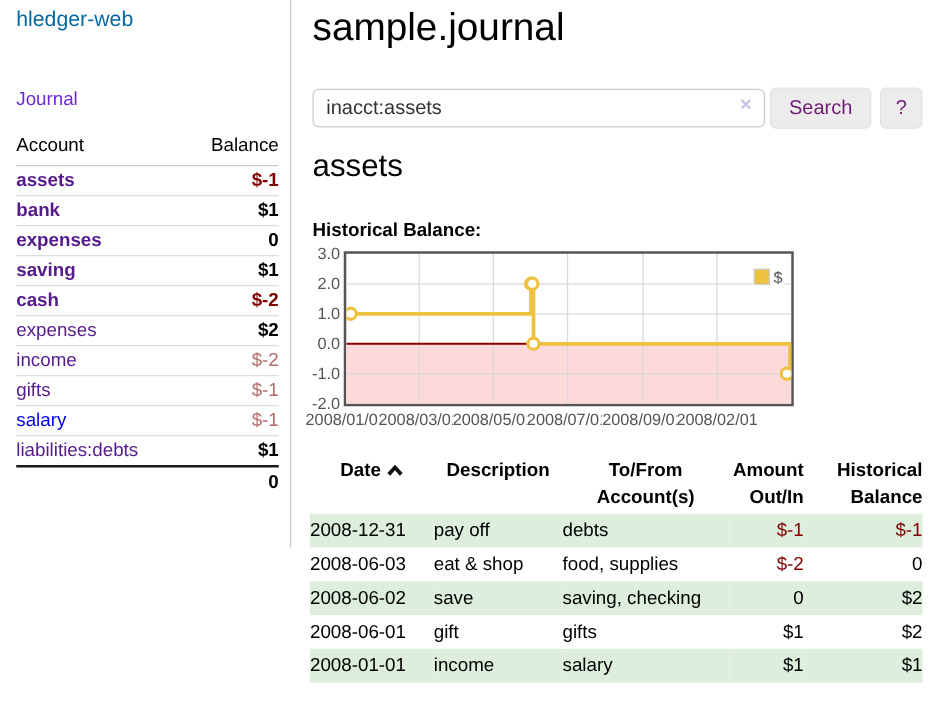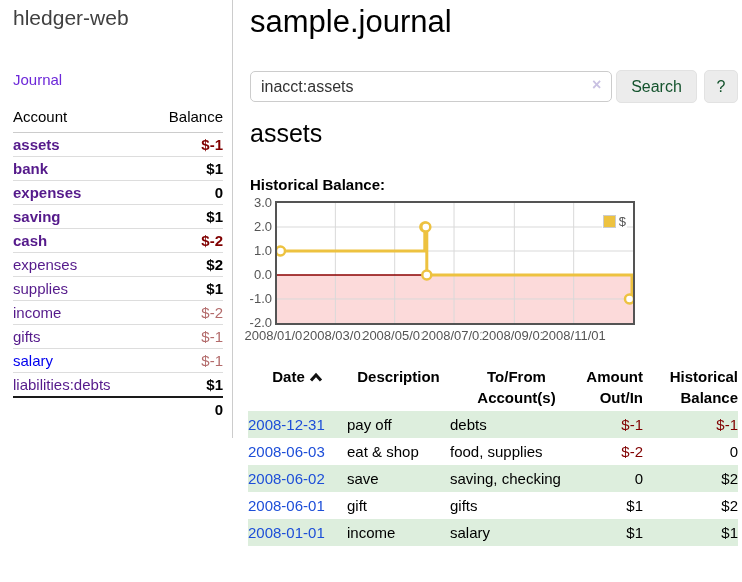--- a/index.html
+++ b/index.html
@@ -1,41 +1,41 @@
 <!DOCTYPE html>
 <html><head>
 <meta charset="utf-8">
 <style>
   * { margin:0; padding:0; box-sizing:border-box; }
   html,body { background:#fff; }
   body { font-family:"Liberation Sans","DejaVu Sans",sans-serif; width:742px; height:582px; position:relative; color:#000; font-size:15px; }
 
   
   .sidebar { position:absolute; left:0; top:0; width:233px; height:438px; border-right:1px solid #ccc; }
-  .brand { position:absolute; left:13px; top:6px; font-size:21px; color:#404040; text-decoration:none; }
+  .brand { position:absolute; left:13px; top:6px; font-size:17px; color:#0369a1; text-decoration:none; }
   .journal-link { position:absolute; left:13px; top:71px; font-size:15px; color:#6d28d9; text-decoration:none; }
   .acct-table { position:absolute; left:13px; top:104px; width:210px; border-collapse:collapse; font-size:15px; }
   .acct-table th { font-weight:400; text-align:left; padding:4px 0 7px; border-bottom:1px solid #ccc;margin-top:48px; }
   .acct-table th.bal { text-align:right; }
   .acct-table td { padding:3px 0; border-top:1px solid #ddd; line-height:17px; }
   .acct-table tr:first-child td { border-top:none; }
   td.amt { text-align:right; font-weight:bold; }
   .amt.neg-strong { color:#800000; }
   .amt.neg-light { color:#b36b6b; font-weight:400; }
   .acct a { text-decoration:none; color:#551a8b; }
   .acct.blue a { color:#0000ee; }
   .acct.bold a { font-weight:bold; }
   .d0 { padding-left:9px; } .d1 { padding-left:18px; } .d2 { padding-left:27px; }
   .total-row td { border-top:2px solid #1a1a1a; font-weight:bold; text-align:right; }
 
   
   #title { position:absolute; left:250px; top:4px; font-size:31px; font-weight:400; }
   #search-input { position:absolute; left:250px; top:71px; width:362px; height:31px; border:1px solid #ccc; border-radius:5px; padding:0 28px 0 10px; font-size:16px; color:#333; font-family:inherit; outline:none; }
   #clear-x { position:absolute; left:592px; top:77px; color:#c9c1e2; font-weight:bold; font-size:16px; line-height:16px; cursor:pointer; }
-  .btn { position:absolute; top:70px; height:33px; background:#ececec; border:1px solid #e2e2e2; border-radius:5px; font-size:16px; font-family:inherit; color:#14532d; cursor:pointer; }
+  .btn { position:absolute; top:70px; height:33px; background:#ececec; border:1px solid #e2e2e2; border-radius:5px; font-size:16px; font-family:inherit; color:#701a75; cursor:pointer; }
   #search-btn { left:616px; width:81px; }
   #help-btn { left:704px; width:34px; }
 
   
   #acct-heading { position:absolute; left:250px; top:119px; font-size:25px; font-weight:400; }
   #hist-label { position:absolute; left:250px; top:176px; font-size:15px; font-weight:bold; }
 
   
   #chart { position:absolute; left:275px; top:201px; width:356px; height:120px; border:2px solid #545454; box-sizing:content-box; background:#fff; }
   #chart svg { display:block; }
@@ -43,21 +43,21 @@
   .legend-box { width:13px; height:13px; background:#edc240; border:1px solid #ccc; }
   .ytick { position:absolute; left:238px; width:34px; text-align:right; font-size:13px; color:#545454; line-height:15px; }
   .xtick { position:absolute; font-size:13px; color:#545454; background:#fff; transform:translateX(-50%); white-space:nowrap; line-height:15px; }
 
   
   #txn-table { position:absolute; left:248px; top:363px; width:490px; border-collapse:collapse; font-size:15px; }
   #txn-table th { font-weight:bold; text-align:center; vertical-align:top; padding:3px 0; line-height:21px; white-space:pre-line; }
   #txn-table th.r, #txn-table td.r { text-align:right; }
   #txn-table td { padding:3px 0; vertical-align:top; line-height:21px; }
   tr.shaded { background:#ddeedd; }
-  td.datec a { color:#1d4ed8; text-decoration:none; }
+  td.datec a { color:#000000; text-decoration:none; }
   td.accounts { padding-right:34px; }
   .neg { color:#800000; }
   .sort-icon { display:inline-block; vertical-align:baseline; margin-left:4px; }
 </style>
 </head>
 <body>
 
 <div class="sidebar">
   <a class="brand" href="#">hledger-web</a>
   <a class="journal-link" href="#">Journal</a>
@@ -85,24 +85,20 @@
           <td class="acct bold d2"><a href="#">saving</a></td>
           <td class="amt pos">$1</td>
         </tr>
         <tr>
           <td class="acct bold d1"><a href="#">cash</a></td>
           <td class="amt neg-strong">$-2</td>
         </tr>
         <tr>
           <td class="acct plain d0"><a href="#">expenses</a></td>
           <td class="amt pos">$2</td>
-        </tr>
-        <tr>
-          <td class="acct plain d1"><a href="#">supplies</a></td>
-          <td class="amt pos">$1</td>
         </tr>
         <tr>
           <td class="acct plain d0"><a href="#">income</a></td>
           <td class="amt neg-light">$-2</td>
         </tr>
         <tr>
           <td class="acct plain d1"><a href="#">gifts</a></td>
           <td class="amt neg-light">$-1</td>
         </tr>
         <tr>
@@ -158,21 +154,21 @@
     <div class="ytick" style="top: 219px;">2.0</div>
     <div class="ytick" style="top: 243px;">1.0</div>
     <div class="ytick" style="top: 267px;">0.0</div>
     <div class="ytick" style="top: 291px;">-1.0</div>
     <div class="ytick" style="top: 315px;">-2.0</div>
     <div class="xtick" style="left: 277px; top: 328px;">2008/01/01</div>
     <div class="xtick" style="left: 335.361px; top: 328px;">2008/03/01</div>
     <div class="xtick" style="left: 394.694px; top: 328px;">2008/05/01</div>
     <div class="xtick" style="left: 454.027px; top: 328px;">2008/07/01</div>
     <div class="xtick" style="left: 514.333px; top: 328px;">2008/09/01</div>
-    <div class="xtick" style="left: 573.667px; top: 328px;">2008/11/01</div>
+    <div class="xtick" style="left: 573.667px; top: 328px;">2008/02/01</div>
   </div>
 
 <table id="txn-table">
   <colgroup>
     <col style="width:99px">
       <col style="width:103px">
       <col style="width:133px">
       <col style="width:60px">
       <col style="width:95px">
   </colgroup>

